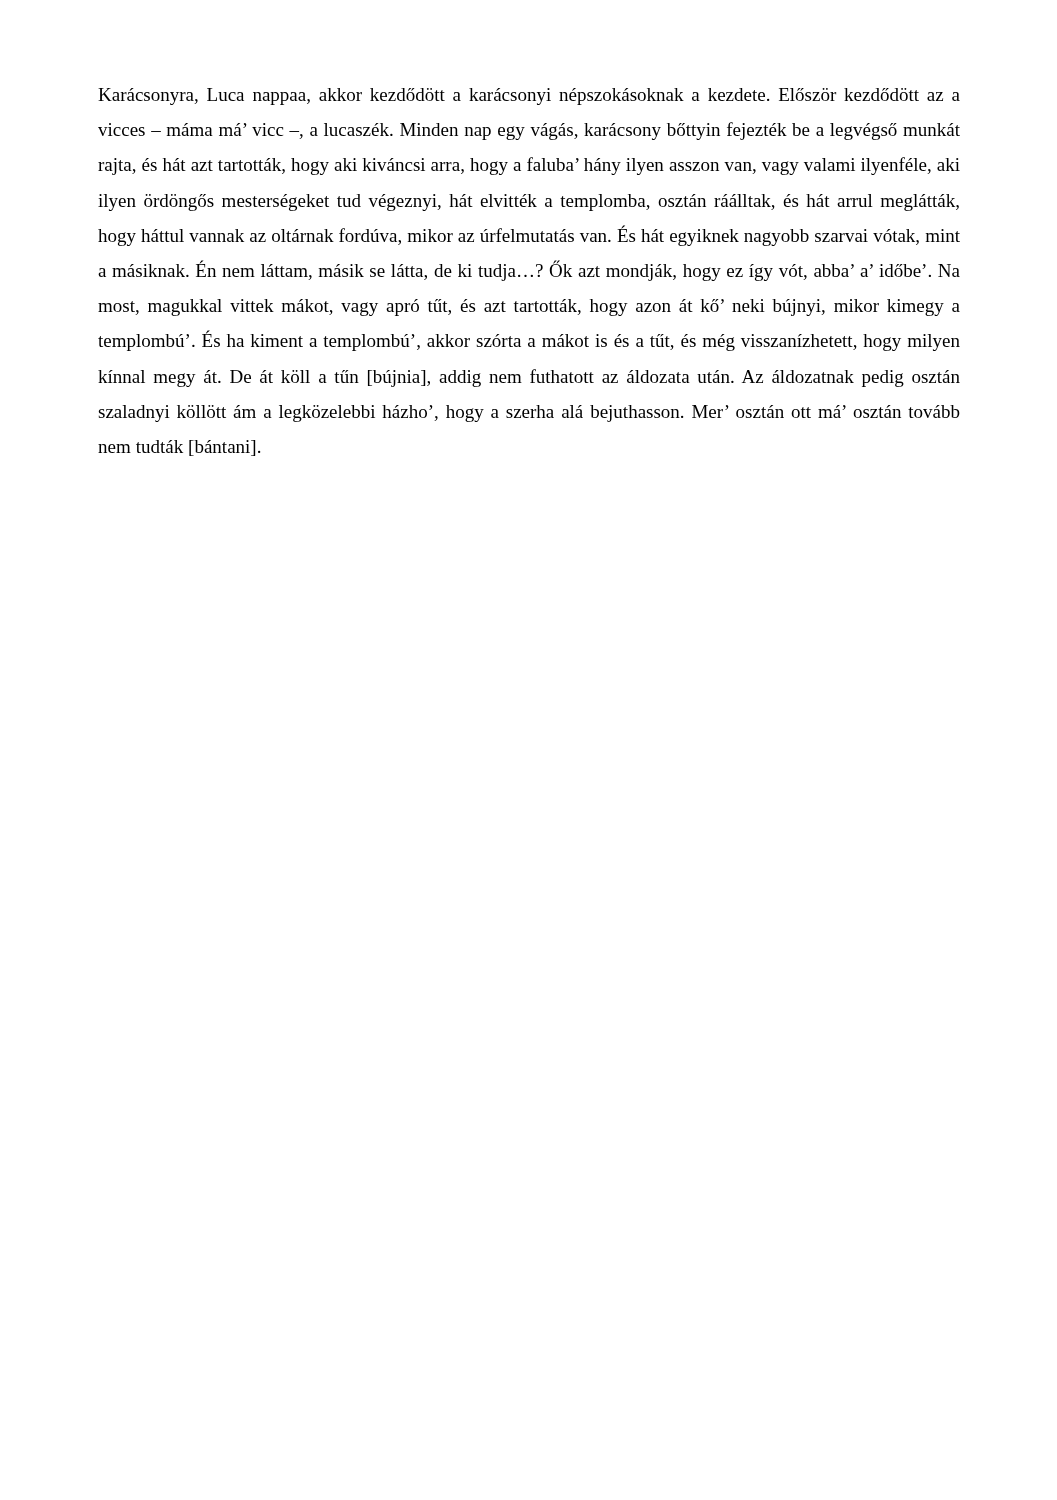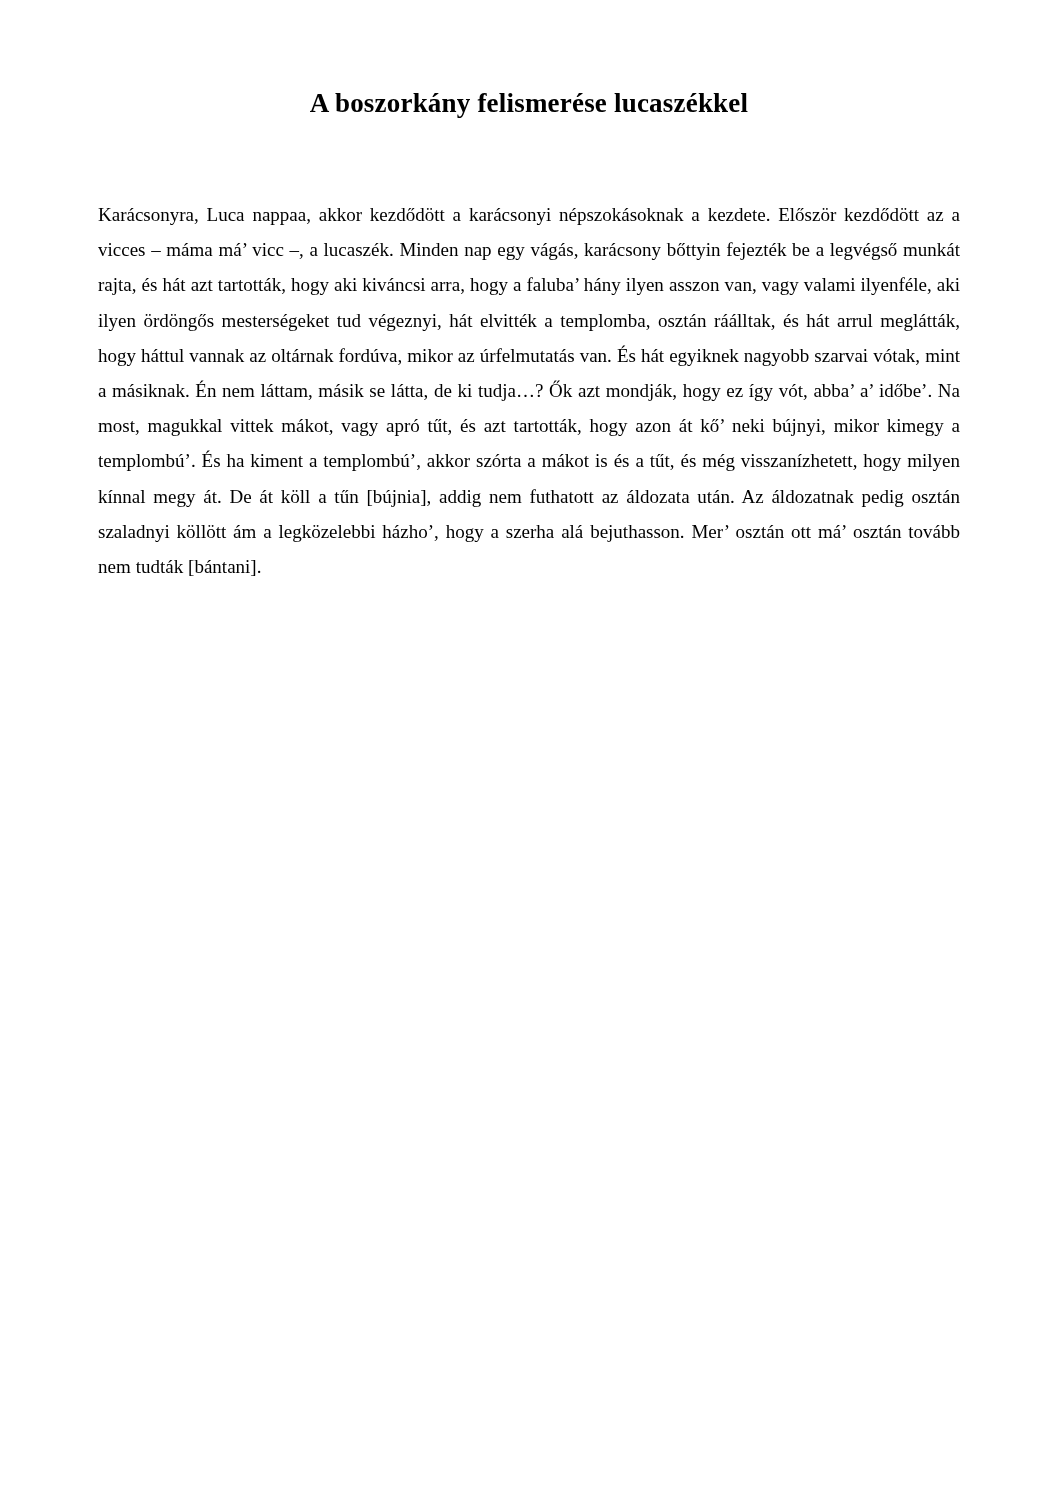--- a/index.html
+++ b/index.html
@@ -47,16 +47,15 @@
     text-justify: inter-word;
     hyphens: none;
     word-spacing: 0.2px;
   }
 </style>
 </head>
 <body>
 
 <div class="page">
   <div class="content">
-    <h1 class="doc-title">A boszorkány felismerése lucaszékkel</h1>
     <p class="body-paragraph">Karácsonyra, Luca nappaa, akkor kezdődött a karácsonyi népszokásoknak a kezdete. Először kezdődött az a vicces – máma má’ vicc –, a lucaszék. Minden nap egy vágás, karácsony bőttyin fejezték be a legvégső munkát rajta, és hát azt tartották, hogy aki kiváncsi arra, hogy a faluba’ hány ilyen asszon van, vagy valami ilyenféle, aki ilyen ördöngős mesterségeket tud végeznyi, hát elvitték a templomba, osztán ráálltak, és hát arrul meglátták, hogy háttul vannak az oltárnak fordúva, mikor az úrfelmutatás van. És hát egyiknek nagyobb szarvai vótak, mint a másiknak. Én nem láttam, másik se látta, de ki tudja…? Ők azt mondják, hogy ez így vót, abba’ a’ időbe’. Na most, magukkal vittek mákot, vagy apró tűt, és azt tartották, hogy azon át kő’ neki bújnyi, mikor kimegy a templombú’. És ha kiment a templombú’, akkor szórta a mákot is és a tűt, és még visszanízhetett, hogy milyen kínnal megy át. De át köll a tűn [bújnia], addig nem futhatott az áldozata után. Az áldozatnak pedig osztán szaladnyi köllött ám a legközelebbi házho’, hogy a szerha alá bejuthasson. Mer’ osztán ott má’ osztán tovább nem tudták [bántani].</p>
   </div>
 </div>
 
 </body></html>

